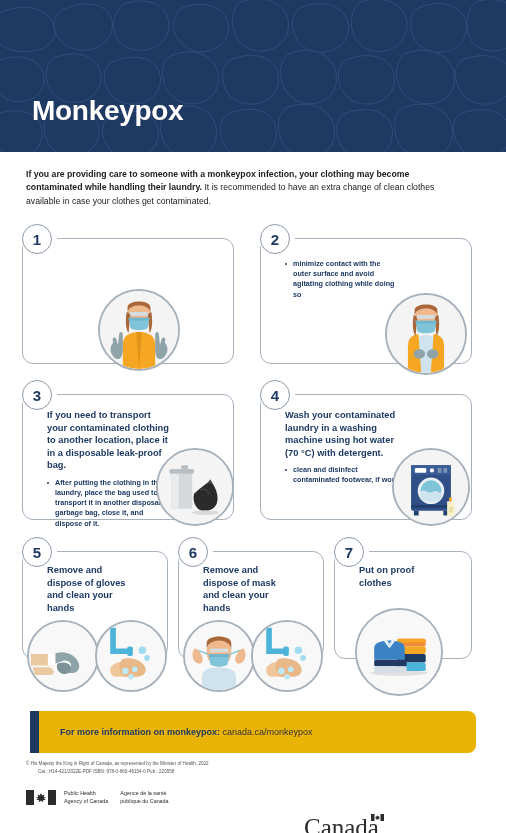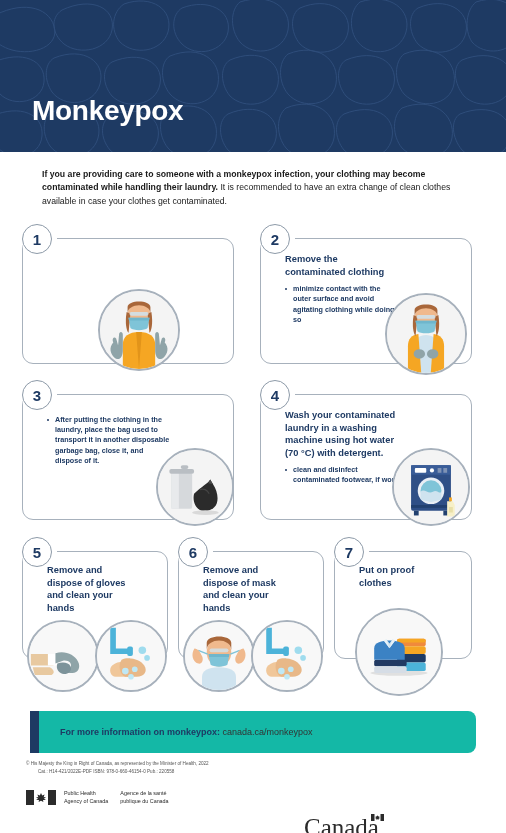--- a/index.html
+++ b/index.html
@@ -21,21 +21,21 @@
   .header-pattern { position:absolute; inset:0; opacity:.55; }
   .header-text { position:absolute; left:32px; bottom:18px; }
   .title {
     color:#ffffff; font-size:28px; font-weight:800; letter-spacing:-0.3px;
     line-height:1.05; margin-bottom:9px;
   }
   .subtitle { color:#ffffff; font-size:17px; font-weight:600; letter-spacing:-0.1px; }
 
   
   .intro {
-    position:absolute; left:42px; top:168px; width:420px;
+    position:absolute; left:26px; top:168px; width:420px;
     font-size:8.7px; line-height:1.55; color:#1a1a1a;
   }
   .intro b { font-weight:700; }
 
   
   .card {
     position:absolute;
     border:1.6px solid #a7b1bc;
     border-radius:11px;
     background:transparent;
@@ -70,21 +70,21 @@
   .circ {
     position:absolute; border-radius:50%;
     background:#f4f4f4; border:2px solid #a7b1bc;
     overflow:hidden; z-index:5;
   }
   .circ svg { display:block; width:100%; height:100%; }
 
   
   .banner {
     position:absolute; left:30px; top:711px; width:446px; height:42px;
-    background:#14b8a6; border-radius:0 8px 8px 0;
+    background:#eab308; border-radius:0 8px 8px 0;
     display:flex; align-items:center;
   }
   .banner-bar { position:absolute; left:0; top:0; width:9px; height:42px; background:#1e3a63; }
   .banner-text { margin-left:30px; font-size:9px; color:#333; }
   .banner-text b { color:#1e3a63; font-weight:800; }
 
   .copyright {
     position:absolute; left:26px; top:760px; width:420px;
     font-size:4.6px; line-height:1.75; color:#555;
   }
@@ -167,21 +167,20 @@
           <path d="M68 54 C70 50 67 47 65 50 L63 57 L62 46 C62 42 58 42 58 46 L58 62 C58 70 62 74 67 70 C71 66 73 60 68 54 Z"></path>
         </g>
       </g>
     </svg>
   </div>
 
   <div class="card" style="left:260px; top:238px; width:212px; height:126px;">
     <div class="card-notch"></div>
     <div class="num">2</div>
     <div class="card-body" style="width:150px;">
-      <div class="step-title">Remove the contaminated clothing</div>
       <ul class="bullets">
         <li>minimize contact with the outer surface and avoid agitating clothing while doing so</li>
       </ul>
     </div>
   </div>
   <div class="circ" style="left:385px; top:293px; width:82px; height:82px;">
     <svg viewBox="0 0 82 82">
       <rect width="82" height="82" fill="#f4f4f4"></rect>
       <g>
         <path d="M30 82 L30 52 C30 46 34 42 41 42 C48 42 52 46 52 52 L52 82 Z" fill="#cfe3ef"></path>
@@ -197,20 +196,21 @@
         <ellipse cx="34" cy="62" rx="6" ry="5" fill="#8fa4a8"></ellipse>
         <ellipse cx="48" cy="62" rx="6" ry="5" fill="#8fa4a8"></ellipse>
       </g>
     </svg>
   </div>
 
   <div class="card" style="left:22px; top:394px; width:212px; height:126px;">
     <div class="card-notch"></div>
     <div class="num">3</div>
     <div class="card-body" style="width:160px;">
+      <div class="step-title">If you need to transport your contaminated clothing to another location, place it in a disposable leak-proof bag.</div>
       <ul class="bullets">
         <li>After putting the clothing in the laundry, place the bag used to transport it in another disposable garbage bag, close it, and dispose of it.</li>
       </ul>
     </div>
   </div>
   <div class="circ" style="left:156px; top:448px; width:78px; height:78px;">
     <svg viewBox="0 0 78 78">
       <rect width="78" height="78" fill="#f4f4f4"></rect>
       <g>
         <rect x="14" y="24" width="22" height="38" rx="2" fill="#d6d9dc"></rect>

